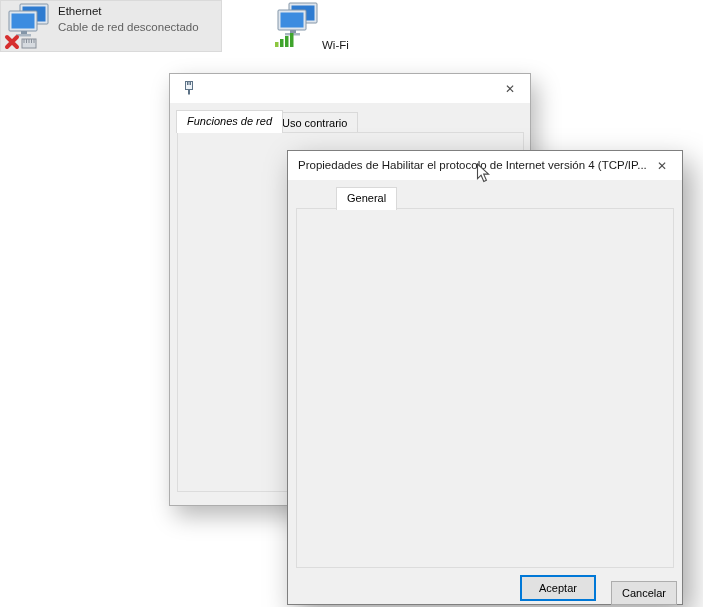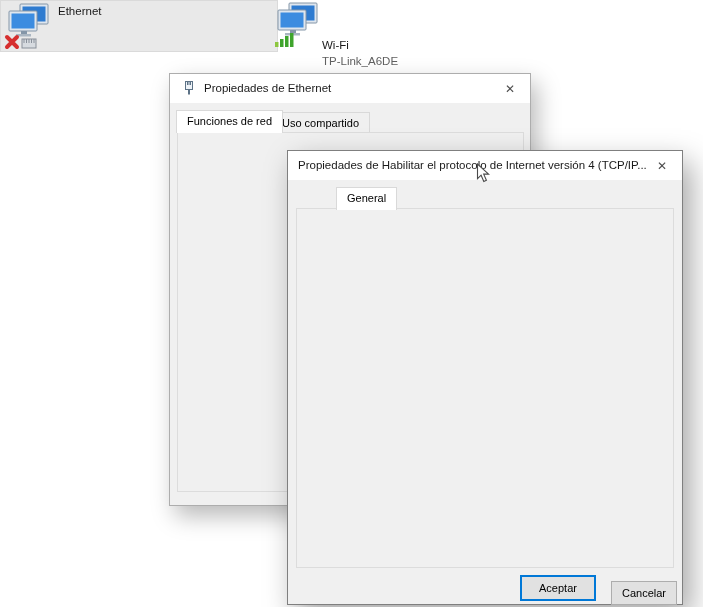--- a/index.html
+++ b/index.html
@@ -79,71 +79,70 @@
   .hscroll .arrow{position:absolute;left:0;top:0;width:16px;height:13px;text-align:center;
                   line-height:13px;font-size:7px;color:#505050;background:#f0f0f0;}
   .hscroll .thumb{position:absolute;left:17px;top:0;width:150px;height:13px;background:#cdcdcd;}
   .desc-lines div{font-size:10.5px;line-height:15px;white-space:nowrap;}
 
   .cursor{position:absolute;left:188px;top:12px;z-index:20;}
 </style>
 </head>
 <body>
 
-<div class="net-item selected" style="left:0;top:0;width:278px;">
+<div class="net-item selected" style="left:0;top:0;width:222px;">
   <svg class="net-icon" viewBox="0 0 48 48">
     <rect x="16" y="1" width="28" height="20" rx="1" fill="#dfe6ee" stroke="#8496a8"></rect>
     <rect x="18.5" y="3.5" width="23" height="15" fill="#2e7bd0"></rect>
     <rect x="5" y="8" width="28" height="20" rx="1" fill="#dfe6ee" stroke="#8496a8"></rect>
     <rect x="7.5" y="10.5" width="23" height="15" fill="#3c8ce0"></rect>
     <rect x="17" y="28" width="6" height="3" fill="#8496a8"></rect>
     <rect x="12" y="31" width="15" height="2.5" fill="#aab6c2"></rect>
     <path d="M3 34 L13 44 M13 34 L3 44" stroke="#d62f2f" stroke-width="4" stroke-linecap="round"></path>
     <rect x="18" y="36" width="14" height="9" fill="#d7dbe0" stroke="#89909a"></rect>
     <path d="M20 36 v4 M22.5 36 v4 M25 36 v4 M27.5 36 v4 M30 36 v4" stroke="#89909a" stroke-width="1"></path>
   </svg>
   <div class="net-text">
     <div class="net-name">Ethernet</div>
+    <div class="net-sub">Cable de red desconectado</div>
   </div>
 </div>
 
 <div class="net-item" id="adapter-wifi" style="left:270px;top:0;width:262px;">
   <svg class="net-icon" viewBox="0 0 48 48">
     <rect x="16" y="1" width="28" height="20" rx="1" fill="#dfe6ee" stroke="#8496a8"></rect>
     <rect x="18.5" y="3.5" width="23" height="15" fill="#2e7bd0"></rect>
     <rect x="5" y="8" width="28" height="20" rx="1" fill="#dfe6ee" stroke="#8496a8"></rect>
     <rect x="7.5" y="10.5" width="23" height="15" fill="#3c8ce0"></rect>
     <rect x="17" y="28" width="6" height="3" fill="#8496a8"></rect>
     <rect x="12" y="31" width="15" height="2.5" fill="#aab6c2"></rect>
     <g>
       <rect x="2" y="40" width="3.5" height="5" fill="#8cc63f"></rect>
       <rect x="7" y="37" width="3.5" height="8" fill="#3fa42c"></rect>
       <rect x="12" y="34" width="3.5" height="11" fill="#3fa42c"></rect>
       <rect x="17" y="31" width="3.5" height="14" fill="#3fa42c"></rect>
     </g>
   </svg>
   <div class="net-text">
     <div class="net-name">Wi-Fi</div>
-    <div class="net-sub">TP-Link_A6DE</div>
   </div>
 </div>
 
 <div class="dlg" id="dlg-eth">
   <div class="titlebar">
     <svg style="position:absolute;left:11px;top:6px;" width="16" height="16" viewBox="0 0 16 16">
       <rect x="4.5" y="1.5" width="7" height="8" fill="#eef3f8" stroke="#5d7286"></rect>
       <path d="M6.5 2 v3 M8 2 v3 M9.5 2 v3" stroke="#5d7286" stroke-width="1"></path>
       <rect x="7" y="9.5" width="2" height="5" fill="#5d7286"></rect>
     </svg>
-    <span class="title-text">Propiedades de Ethernet</span>
     <span class="close-btn">✕</span>
   </div>
 
-  <div class="tab active" style="left:6px;">Funciones de red</div>
-  <div class="tab inactive" style="left:101px;">Uso compartido</div>
+  <div class="tab active" style="left:6px;font-style:italic;">Funciones de red</div>
+  <div class="tab inactive" style="left:101px;">Uso contrario</div>
   <div class="pane" style="left:7px;top:58px;width:347px;height:360px;"></div>
 
   <span class="label" style="left:18px;top:64px;">Conectar con:</span>
 
   <div class="adapter-field">
     <span class="row-icon" style="width:24px;height:20px;">
       <svg width="24" height="20" viewBox="0 0 24 20">
         <rect x="1" y="0.5" width="21" height="14" rx="1" fill="#dfe6ee" stroke="#8496a8"></rect>
         <rect x="3" y="2.5" width="17" height="10" fill="#2e7bd0"></rect>
         <rect x="9" y="14.5" width="5" height="2" fill="#8496a8"></rect>

